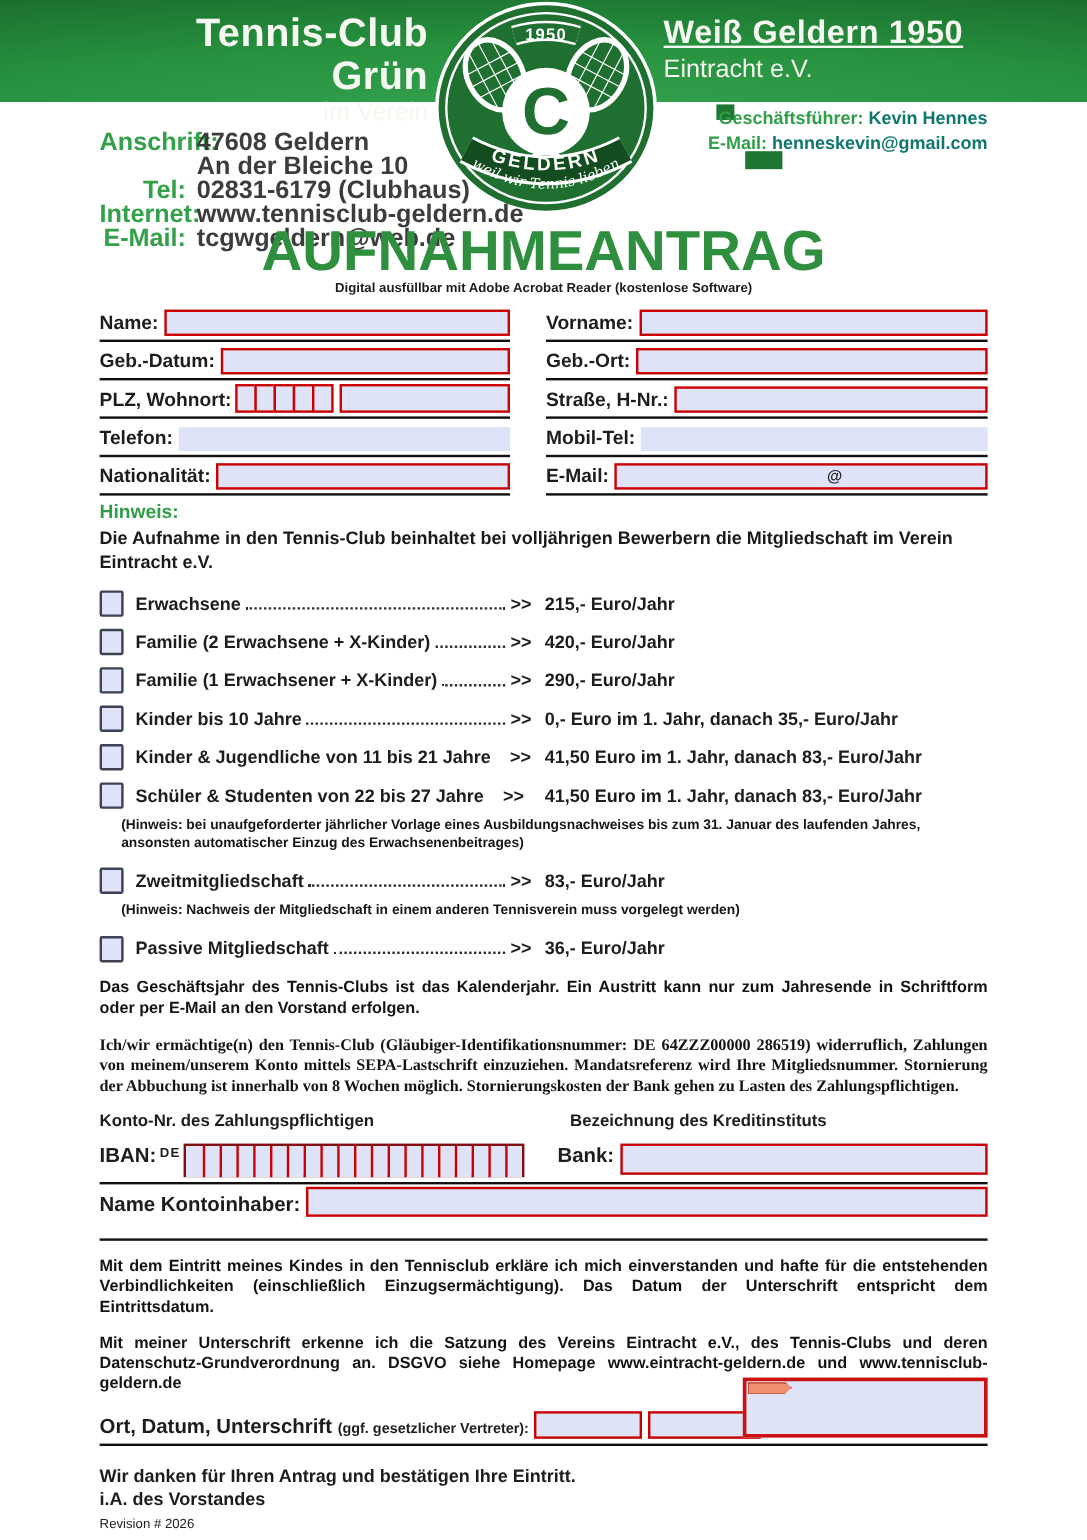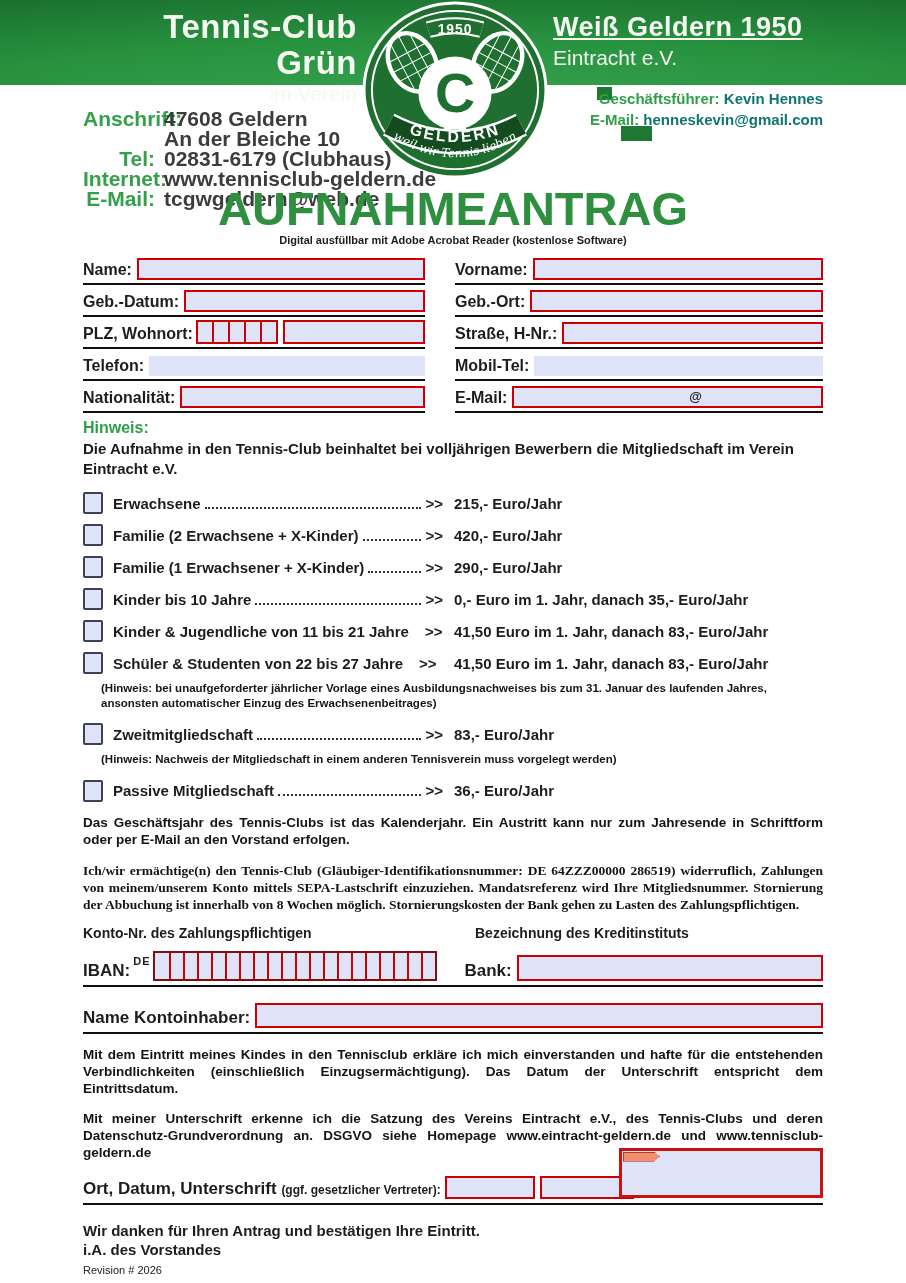--- a/index.html
+++ b/index.html
@@ -71,30 +71,30 @@
 
   .para { font-size: 13.5px; font-weight: 700; line-height: 17px; text-align: justify; color: #141414; }
   .p1 { margin-top: 12px; }
   .p2 { margin-top: 14px; font-family: Liberation Serif, serif; }
   .p3 { margin-top: 12px; }
   .p4 { margin-top: 13px; }
 
   .banklabels { display: flex; margin-top: 12px; font-size: 14px; font-weight: 700; gap: 44px; }
   .banklabels .bl { width: 372px; }
 
-  .ibanrow { display: flex; align-items: flex-end; border-bottom: 2.5px solid #101010; padding-bottom: 4px; height: 34px; margin-top: 12px; }
+  .ibanrow { display: flex; border-bottom: 2.5px solid #101010; padding-bottom: 4px; height: 34px; margin-top: 12px; }
   .ibanlabel { font-size: 17px; font-weight: 700; margin-right: 3px; }
   .de { font-size: 11px; font-weight: 700; align-self: flex-start; margin: 2px 2px 0 0; letter-spacing: 1px; }
   .ibancomb { display: flex; border: 2px solid #7e1010; }
   .icell { width: 14px; height: 26px; background: #dfe3f7; border-left: 2px solid #cc0000; }
   .icell:first-child { border-left: none; }
   .banklabel { font-size: 17px; font-weight: 700; margin: 0 5px 0 28px; }
   .bankfield { flex: 1; height: 26px; }
 
-  .inhaberrow { display: flex; align-items: flex-end; border-bottom: 2.5px solid #101010; padding-bottom: 4px; height: 32px; margin-top: 15px; }
+  .inhaberrow { display: flex; align-items: flex-end; border-bottom: 2.5px solid #101010; padding-bottom: 18px; height: 32px; margin-top: 15px; }
   .inhaberrow .flabel { font-size: 17px; }
   .inhaberfield { flex: 1; height: 25px; }
 
   
   .sigrow { position: relative; display: flex; align-items: flex-end; border-bottom: 2.5px solid #101010; height: 38px; padding-bottom: 4px; margin-top: 6px; }
   .siglabel { font-size: 17px; font-weight: 700; white-space: nowrap; }
   .siglabel .small { font-size: 12px; font-weight: 700; }
   .sfield { background: #dfe3f7; border: 2px solid #cc0000; height: 23px; }
   .ortfield { width: 90px; margin-left: 4px; }
   .datumfield { width: 94px; margin-left: 5px; }

